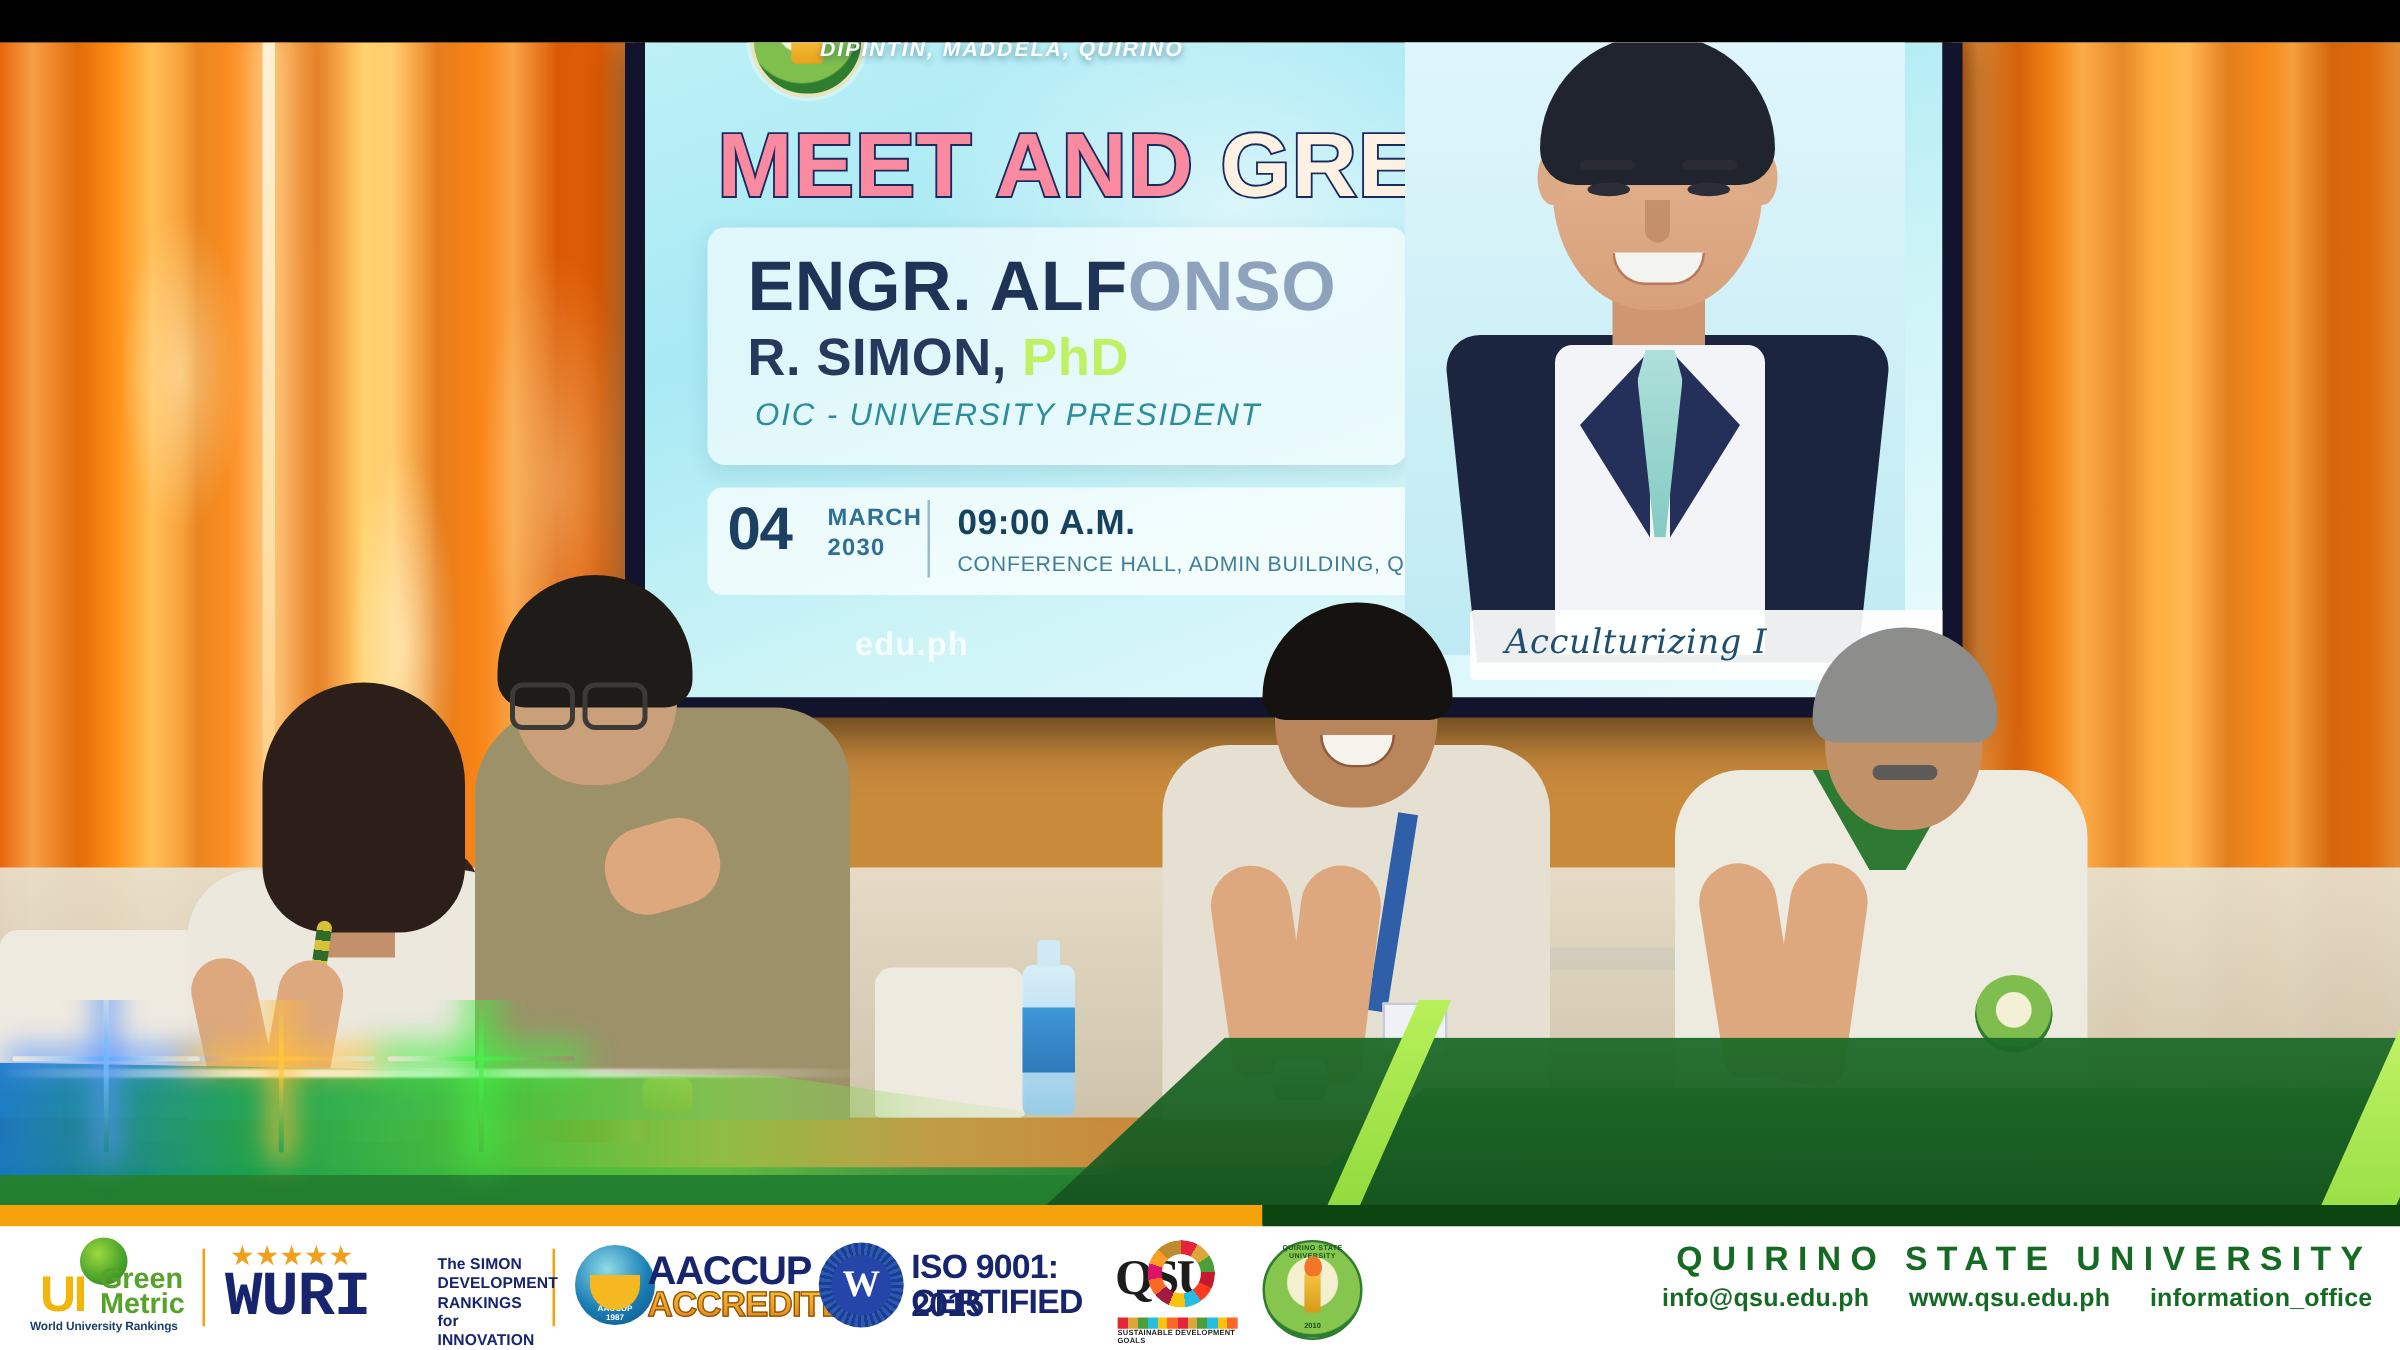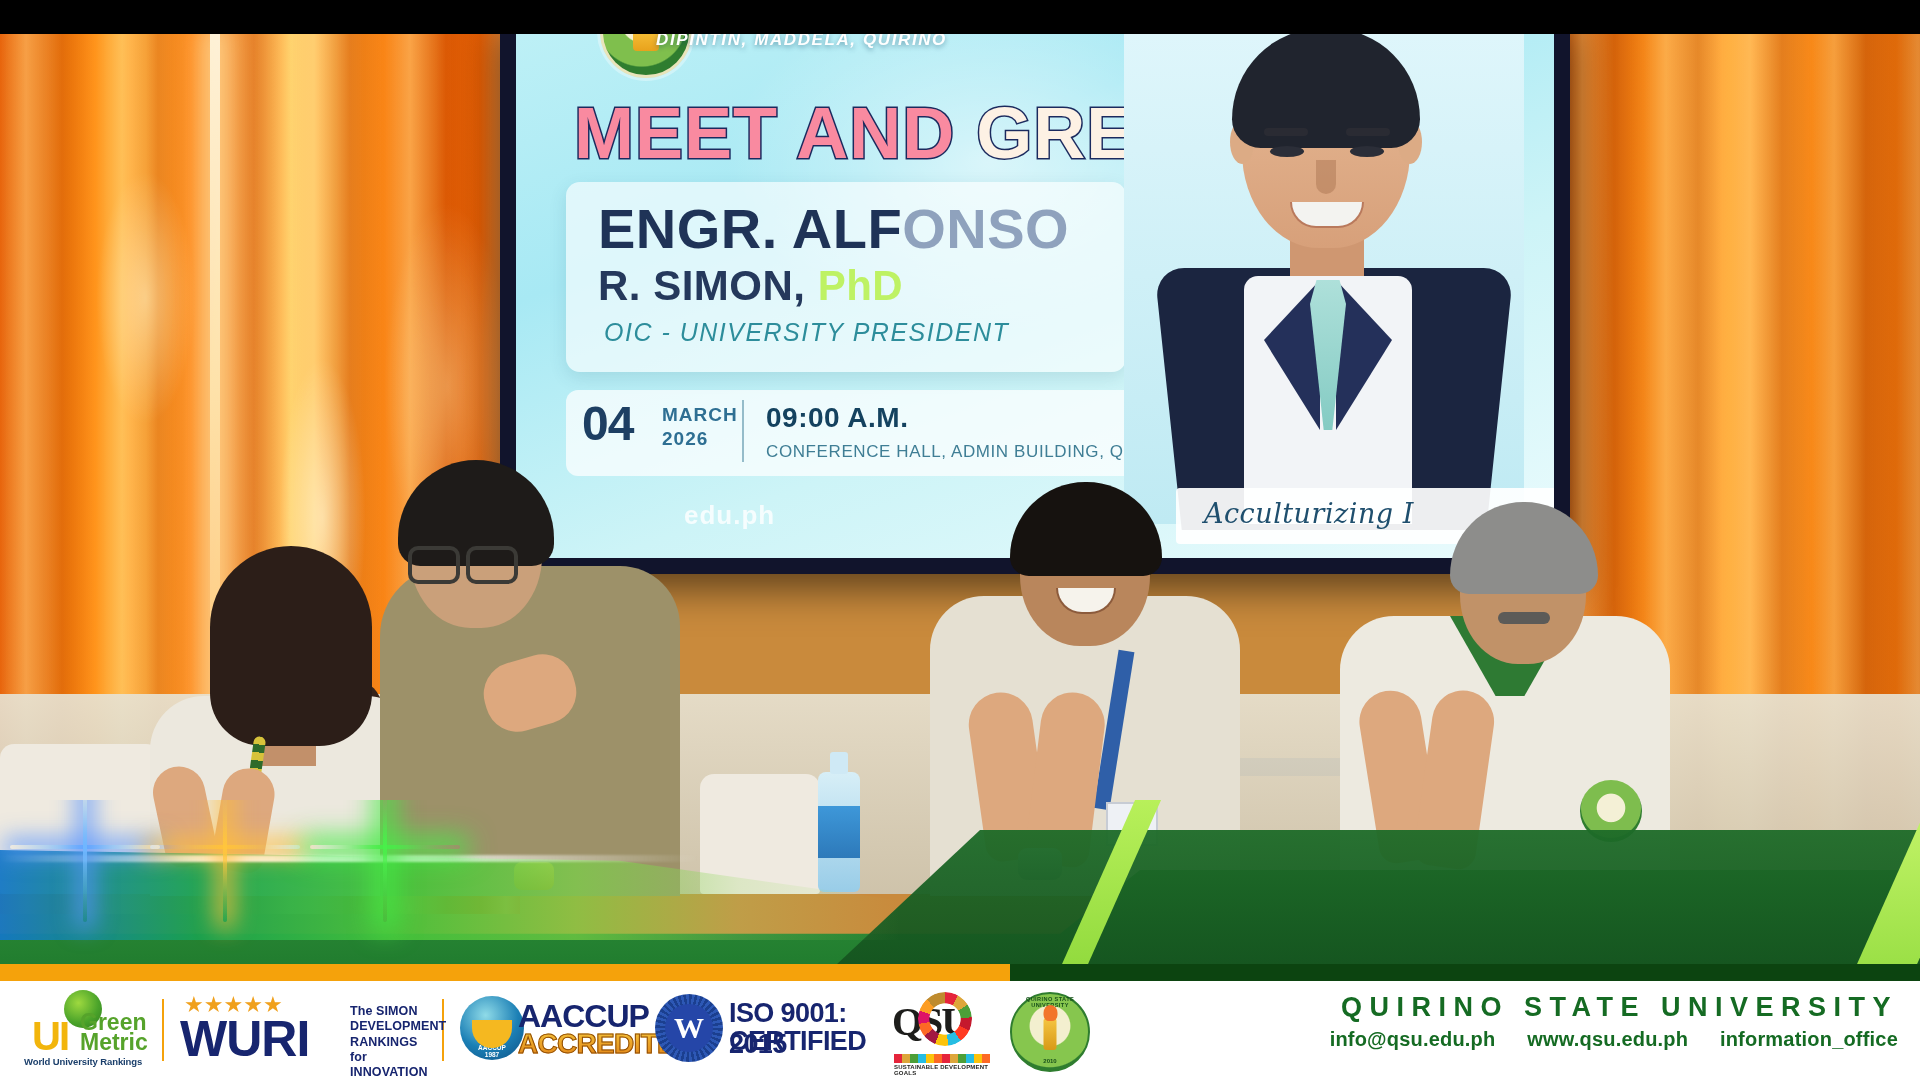--- a/index.html
+++ b/index.html
@@ -334,21 +334,21 @@
             letter-spacing:-2px; font-family:"Liberation Sans",sans-serif; }
   .uigm-g{ position:absolute; left:62px; top:24px; font-size:23px; font-weight:700; color:#56a32b; line-height:.95;}
   .uigm-m{ position:absolute; left:62px; top:44px; font-size:23px; font-weight:700; color:#56a32b; line-height:.95;text-align:right;}
   .uigm-sub{ position:absolute; left:6px; top:68px; font-size:9.5px; font-weight:800; color:#1b3f6b; letter-spacing:-.1px;}
 
   .divline{ width:2px; height:62px; background:#f5a20b; margin:0 14px; }
 
   
   .lg-wuri{ width:250px; position:relative; }
   .wuri-stars{ position:absolute; left:6px; top:4px; display:flex; gap:6px; font-size:22px; color:#f0a01c; }
-  .wuri-word{ position:absolute; left:2px; top:22px; font-family:Liberation Sans, sans-serif;
+  .wuri-word{ position:absolute; left:2px; top:22px; font-family:Liberation Mono, monospace;
               font-size:50px; font-weight:700; color:#17256f; letter-spacing:-1px; }
   .wuri-txt{ position:absolute; left:172px; top:16px; font-size:12.5px; font-weight:800; color:#17256f;
              line-height:1.22; letter-spacing:.1px; }
   .wuri-txt .sm{ font-weight:700; }
 
   
   .lg-aaccup{ width:195px; position:relative; }
   .aac-seal{ position:absolute; left:2px; top:8px; width:64px; height:64px; border-radius:50%;
              background:radial-gradient(circle at 40% 30%,#8fdbe8,#1b7fb5 55%,#0e4f83 100%); }
   .aac-seal::after{ content:""; position:absolute; left:12px; top:24px; width:40px; height:28px;
@@ -451,21 +451,21 @@
         </div>
         <div class="name-l2">
           <span>R. SIMON, </span><span class="lite">PhD</span>
         </div>
         <div class="name-role">OIC - UNIVERSITY PRESIDENT</div>
       </div>
 
       <div class="info-bar">
         <div class="info-day">04</div>
         <div class="info-mo">MARCH</div>
-        <div class="info-yr">2026</div>
+        <div class="info-yr">2030</div>
         <div class="info-div"></div>
         <div class="info-time">09:00 A.M.</div>
         <div class="info-venue">CONFERENCE HALL, ADMIN BUILDING, QSU-MADDELA</div>
       </div>
 
       <div class="slide-url">edu.ph</div>
 
       <div class="portrait">
         <div class="p-bg"></div>
         <div class="p-suit-l"></div>

